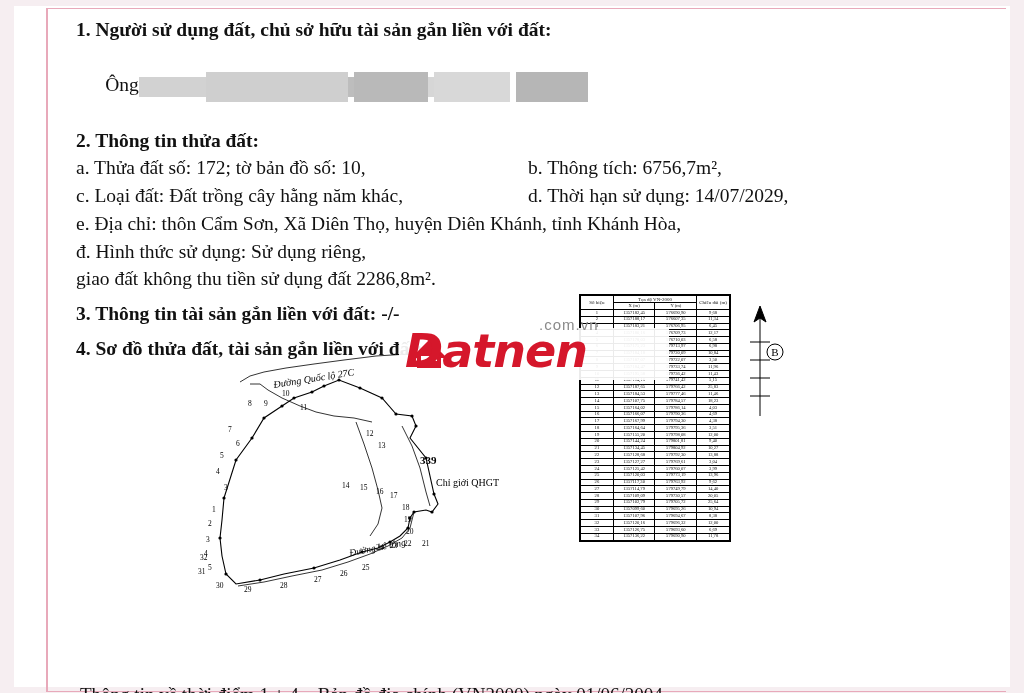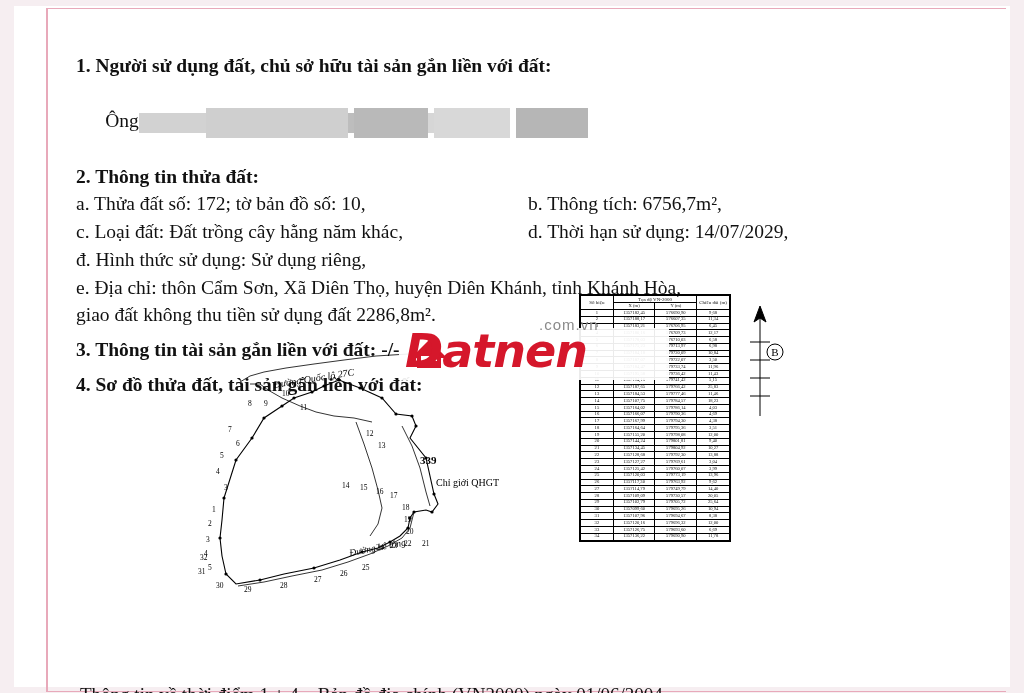--- a/index.html
+++ b/index.html
@@ -32,21 +32,20 @@
     border-left: 2px solid #e8a9ba;
     border-top: 1px solid #e8a9ba;
     border-bottom: 1px solid #e8a9ba;
     box-sizing: border-box;
   }
   .doc {
     position: absolute;
     left: 62px;
     top: 10px;
     width: 910px;
-    margin-top: 36px;
   }
   .line {
     font-size: 19.5px;
     color: #111;
     line-height: 1.42;
     white-space: pre;
   }
   .bold {
     font-weight: bold;
   }
@@ -204,22 +203,22 @@
     <div class="two-col">
       <div class="line col-a">a. Thửa đất số: 172; tờ bản đồ số: 10,</div>
       <div class="line col-b">b. Thông tích: 6756,7m²,</div>
     </div>
 
     <div class="two-col">
       <div class="line col-a">c. Loại đất: Đất trồng cây hằng năm khác,</div>
       <div class="line col-b">d. Thời hạn sử dụng: 14/07/2029,</div>
     </div>
 
+    <div class="line">e. Địa chỉ: thôn Cẩm Sơn, Xã Diên Thọ, huyện Diên Khánh, tỉnh Khánh Hòa,</div>
     <div class="line">đ. Hình thức sử dụng: Sử dụng riêng,</div>
-    <div class="line">e. Địa chỉ: thôn Cẩm Sơn, Xã Diên Thọ, huyện Diên Khánh, tỉnh Khánh Hòa,</div>
     <div class="line">giao đất không thu tiền sử dụng đất 2286,8m².</div>
 
     <div class="line bold" style="margin-top:7px">3. Thông tin tài sản gắn liền với đất: -/-</div>
     <div class="line bold" style="margin-top:7px">4. Sơ đồ thửa đất, tài sản gắn liền với đất:</div>
   </div>
 
   <div class="drawing">
     <svg width="560" height="380" viewBox="0 0 560 380" xmlns="http://www.w3.org/2000/svg">
       <g fill="none" stroke="#000" stroke-width="1">
 

